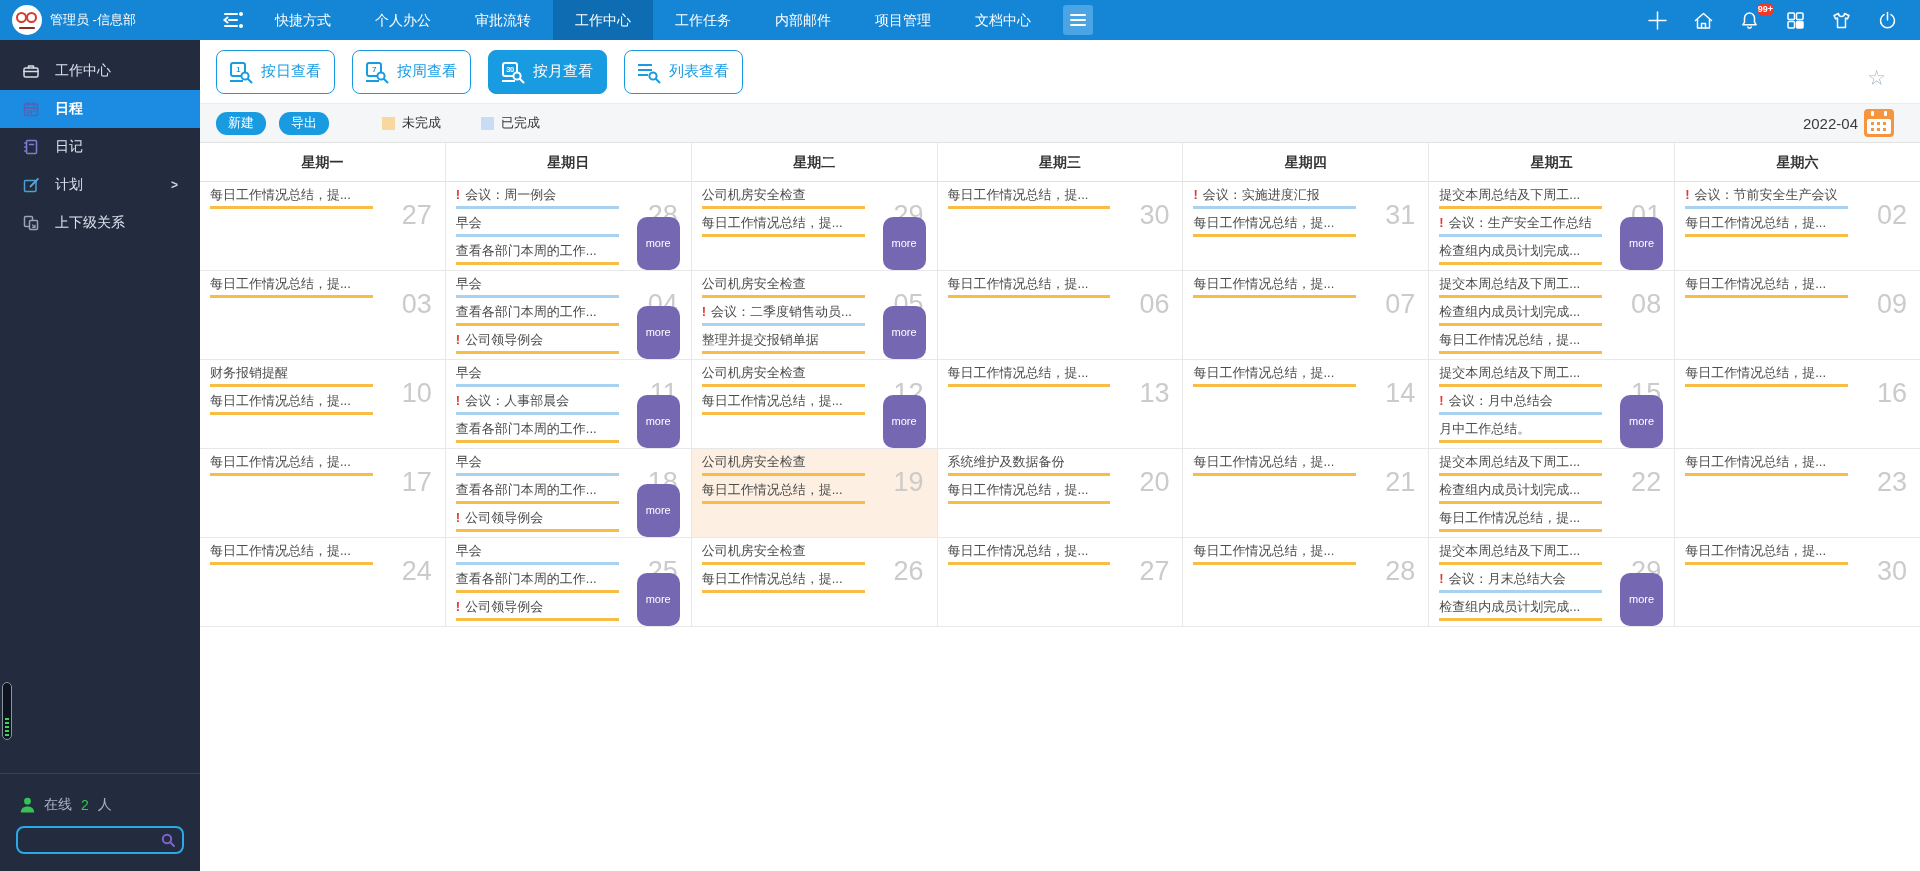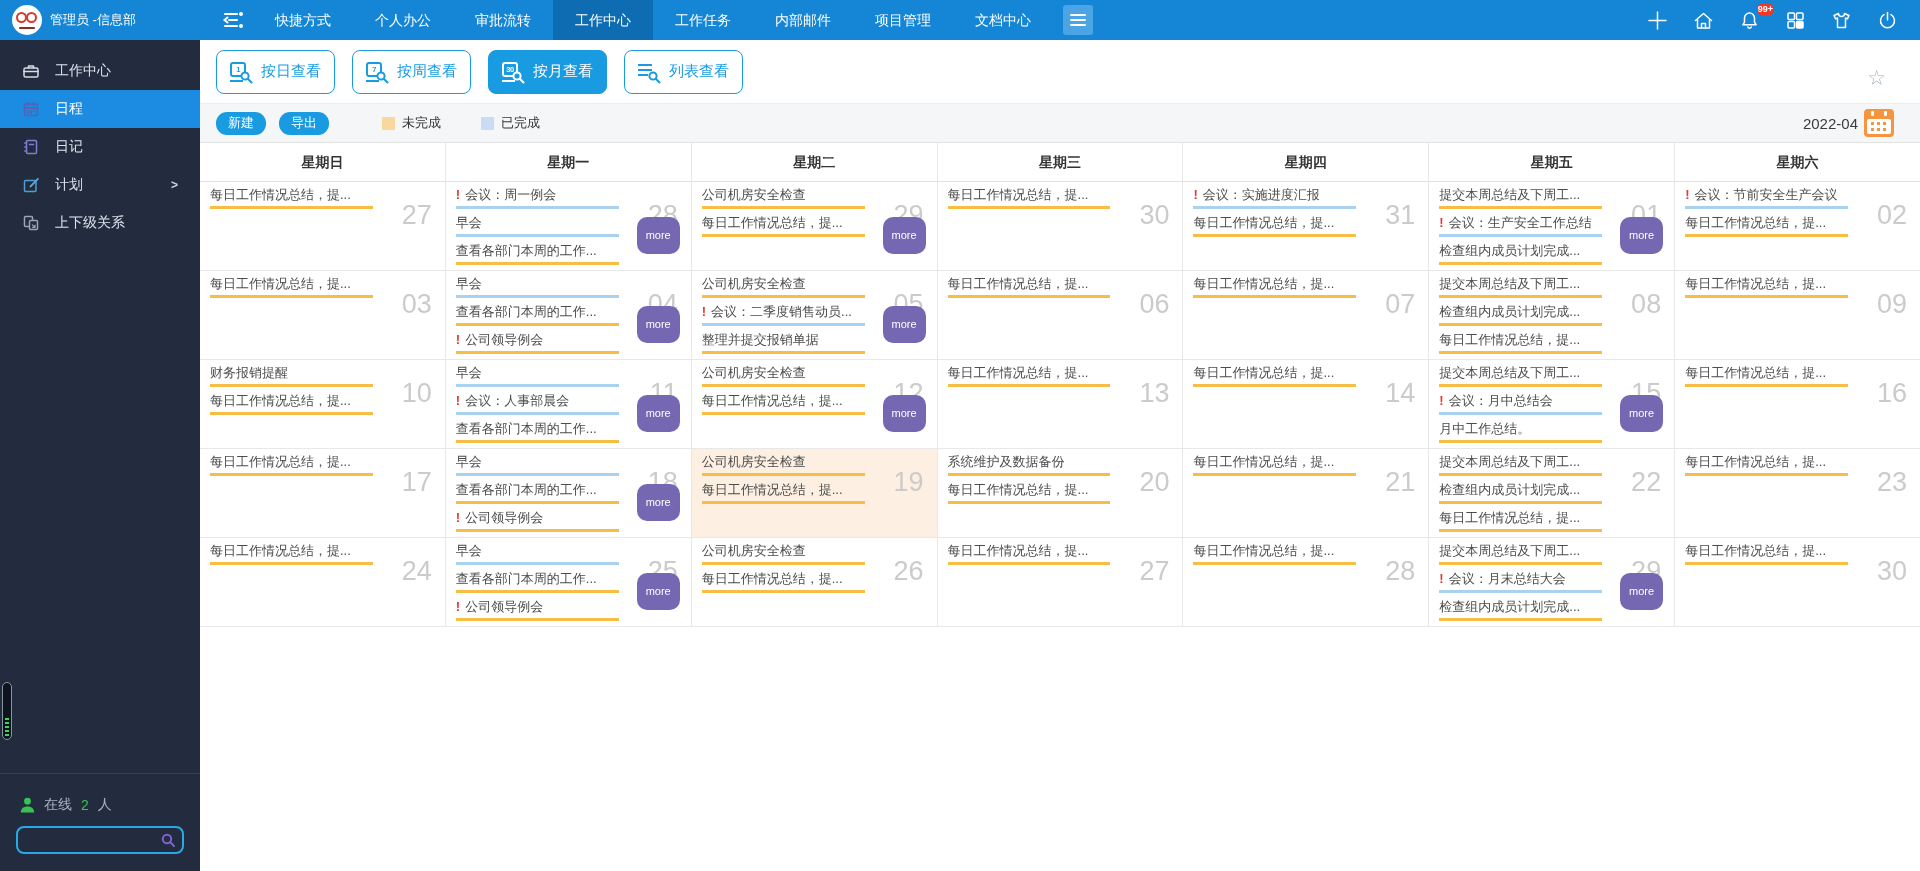--- a/index.html
+++ b/index.html
@@ -20,21 +20,21 @@
   .mini-menu{position:absolute;left:1063px;top:5px;width:30px;height:30px;background:#4ba4e4;border-radius:3px;display:flex;align-items:center;justify-content:center;cursor:pointer;}
   .topbar-icons{position:absolute;right:22px;top:0;height:40px;display:flex;align-items:center;gap:25px;}
   .tb-icon{position:relative;width:21px;height:21px;cursor:pointer;display:flex;align-items:center;justify-content:center;}
   .tb-icon svg{width:21px;height:21px;stroke:#fff;fill:none;stroke-width:1.5;stroke-linecap:round;stroke-linejoin:round;}
   .bell-badge{position:absolute;top:-7px;right:-14px;background:#f0372a;color:#fff;font-size:9px;font-weight:bold;line-height:11px;padding:1px 1px;border-radius:8px;}
 
   
   #sidebar{position:absolute;left:0;top:40px;width:200px;bottom:0;background:#232c3e;z-index:10;}
   #sidebar-menu{position:absolute;top:12px;left:0;right:0;}
   .side-item{height:38px;display:flex;align-items:center;padding-left:22px;color:#dce2ee;font-size:14px;cursor:pointer;}
-  .side-item.active{background:#1b8ce2;color:#fff;}
+  .side-item.active{background:#1b8ce2;color:#fff;font-weight:bold;}
   .side-icon{width:18px;height:18px;margin-right:15px;display:flex;align-items:center;}
   .side-icon svg{width:18px;height:18px;fill:none;stroke-width:1.5;stroke-linecap:round;stroke-linejoin:round;}
   .side-arrow{margin-left:auto;margin-right:22px;color:#cdd5e4;font-size:12px;font-weight:bold;}
   .scroll-pill{position:absolute;left:2px;top:642px;width:10px;height:58px;border:1px solid #8d939c;border-radius:6px;background:#0d1420;}
   .scroll-pill .fill{position:absolute;left:2px;right:2px;bottom:3px;height:20px;background:repeating-linear-gradient(to top,#3fd35a 0 2px,transparent 2px 4px);}
   .side-divider{position:absolute;left:0;right:0;bottom:97px;height:1px;background:#39414f;}
   .online-row{position:absolute;left:20px;bottom:57px;display:flex;align-items:center;gap:9px;color:#a9b2c4;font-size:14px;}
   .online-row .count{color:#37c353;}
   .online-row svg{width:15px;height:16px;}
   .side-search{position:absolute;left:16px;bottom:17px;width:168px;height:28px;border:2px solid #29a9e8;border-radius:8px;}
@@ -71,21 +71,21 @@
   
   .cal-head{position:absolute;left:0;right:0;top:103px;height:39px;display:flex;}
   .dayhead{flex:1;text-align:center;line-height:39px;font-size:14px;font-weight:bold;color:#333;border-right:1px solid #e8e8e8;border-bottom:1px solid #e2e2e2;}
   .dayhead:last-child{border-right:none;}
   .cal-body{position:absolute;left:0;right:0;top:142px;}
   .week-row{display:flex;height:89px;}
   .day-cell{flex:1;position:relative;border-right:1px solid #e8e8e8;border-bottom:1px solid #e8e8e8;padding-top:4px;overflow:hidden;cursor:pointer;}
   .day-cell:last-child{border-right:none;}
   .day-cell.today{background:#fdf0e2;}
   .datenum{position:absolute;top:18px;right:13px;font-size:27px;color:#cbcbcb;}
-  .more-badge{position:absolute;top:35px;right:11px;background:#7667b2;color:#fff;font-size:11px;line-height:13px;padding:12px 9px;border-radius:10px;cursor:pointer;}
+  .more-badge{position:absolute;top:35px;right:11px;background:#7667b2;color:#fff;font-size:11px;line-height:13px;padding:20px 9px;border-radius:10px;cursor:pointer;}
   .entry{margin-left:10px;width:calc(100% - 82px);height:28px;}
   .entry-text{font-size:13px;color:#4c4c4c;line-height:17px;white-space:nowrap;overflow:hidden;}
   .imp-mark{color:#e23b34;font-weight:bold;margin-right:5px;}
   .entry-line{height:3px;margin-top:3px;background:#f7bd45;}
   .entry-line.done{background:#a8d2f0;}
 </style>
 </head>
 <body>
 
 <div id="app">
@@ -321,22 +321,22 @@
               <i></i>
               <i></i>
             </span>
           <span class="tab t1"></span>
             <span class="tab t2"></span>
         </div>
       </div>
     </div>
 
     <div class="cal-head" id="cal-head">
+        <div class="dayhead">星期一</div>
         <div class="dayhead">星期日</div>
-        <div class="dayhead">星期一</div>
         <div class="dayhead">星期二</div>
         <div class="dayhead">星期三</div>
         <div class="dayhead">星期四</div>
         <div class="dayhead">星期五</div>
         <div class="dayhead">星期六</div>
       </div>
     <div class="cal-body" id="cal-body">
         <div class="week-row">
           <div class="day-cell">
             <div class="entry">

